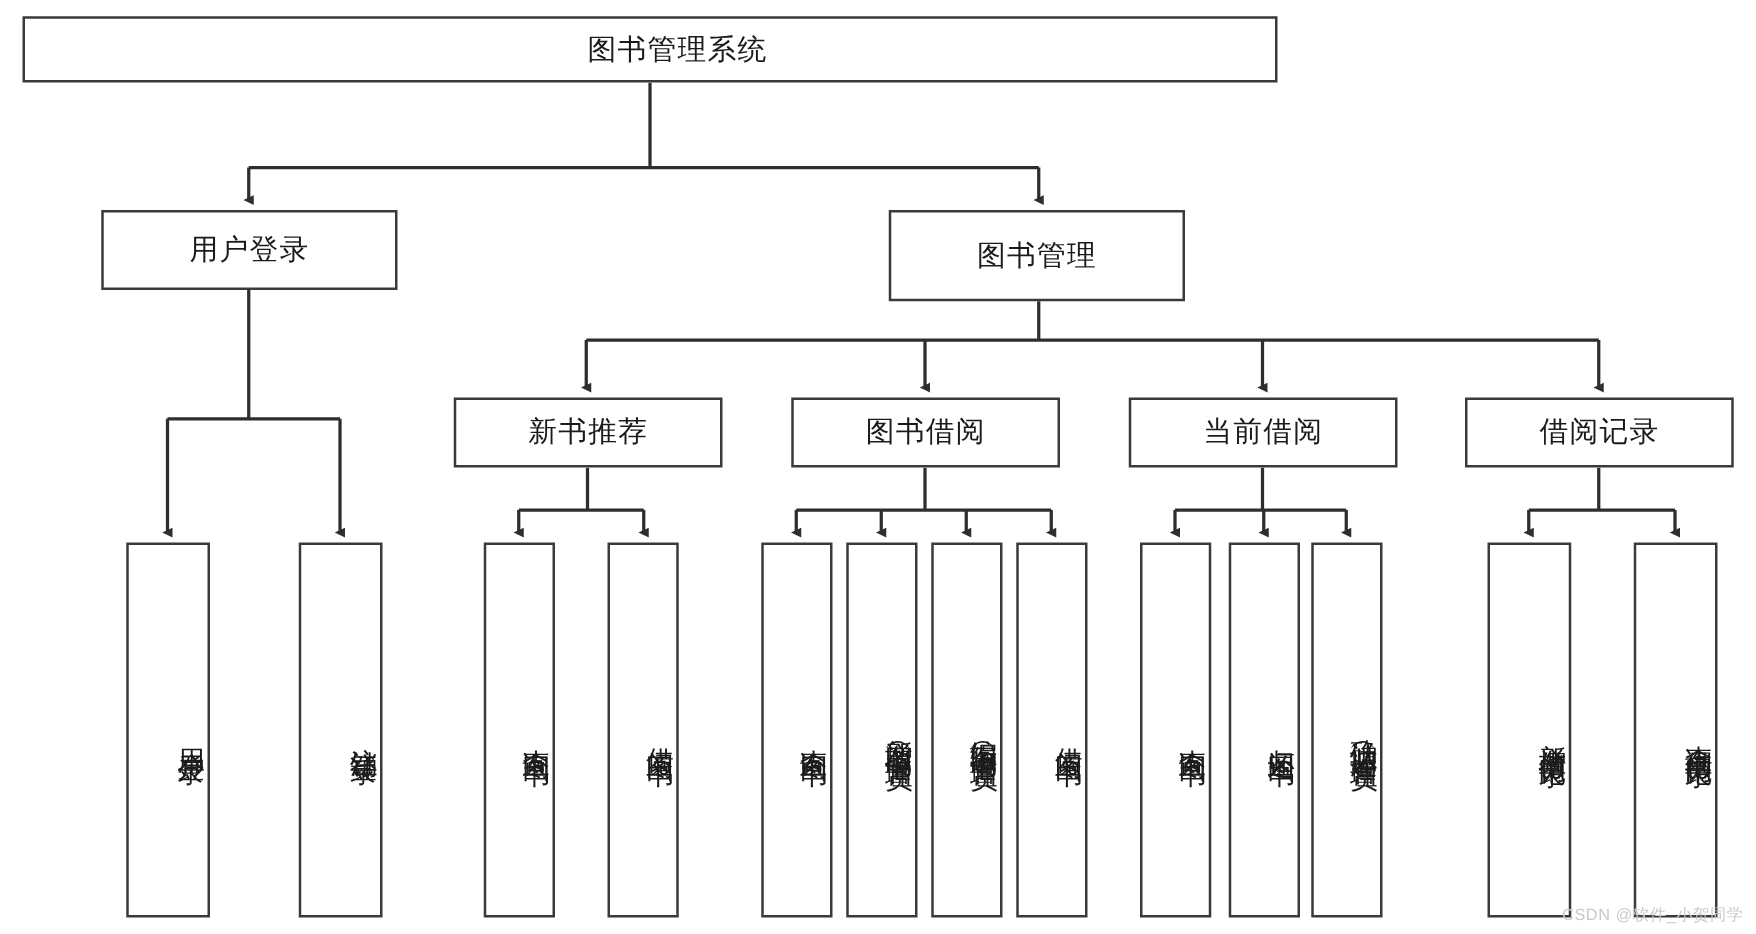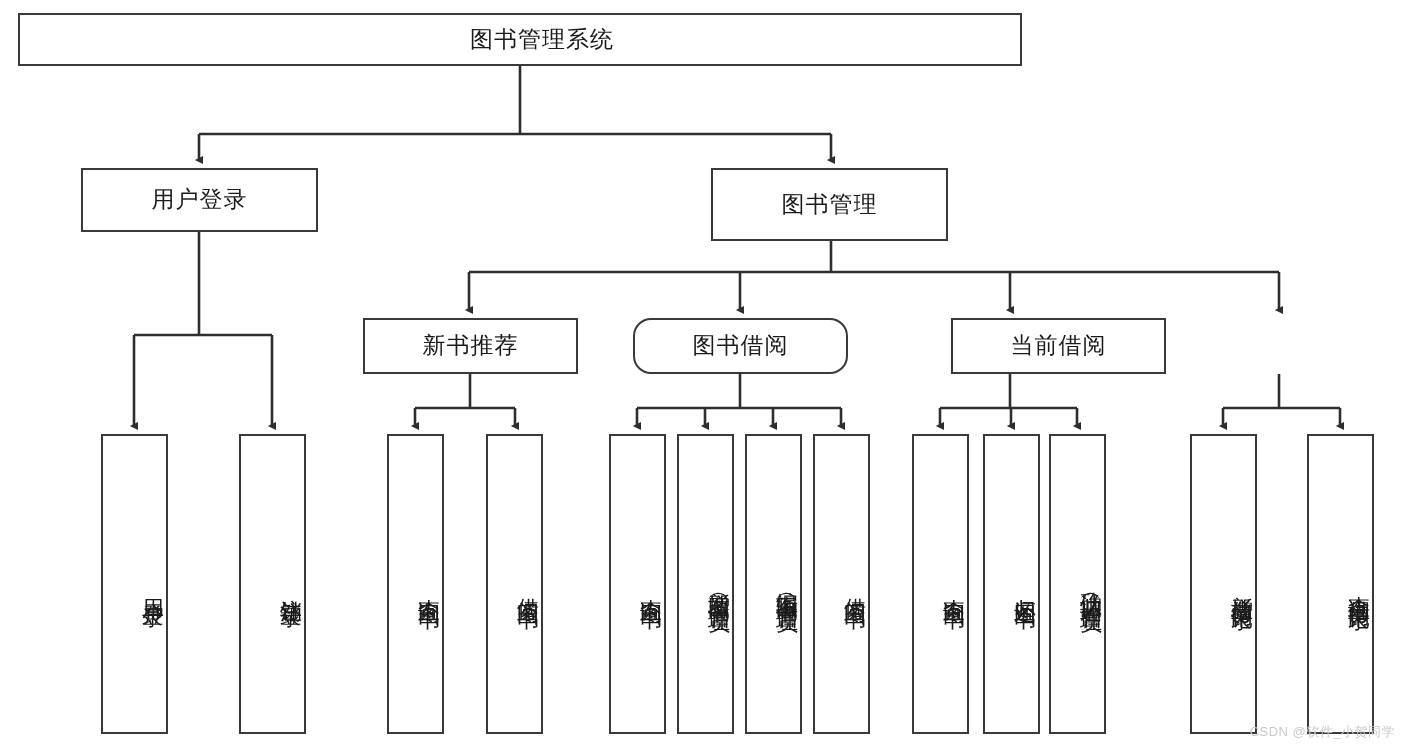--- a/index.html
+++ b/index.html
@@ -131,25 +131,28 @@
   <div class="node horizontal" style="left: 81px; top: 168px; width: 237px; height: 64px; border-color: rgb(58, 58, 58); background: rgb(255, 255, 255); color: rgb(27, 27, 27);">
     <span class="node-label">用户登录</span>
   </div>
   <div class="node horizontal" style="left: 711px; top: 168px; width: 237px; height: 73px; border-color: rgb(58, 58, 58); background: rgb(255, 255, 255); color: rgb(27, 27, 27);">
     <span class="node-label">图书管理</span>
   </div>
 
   <div class="node horizontal" style="left: 363px; top: 318px; width: 215px; height: 56px; border-color: rgb(58, 58, 58); background: rgb(255, 255, 255); color: rgb(27, 27, 27); justify-content: center;">
     <span class="node-label">新书推荐</span>
   </div>
-  <div class="node horizontal" style="left: 633px; top: 318px; width: 215px; height: 56px; border-color: rgb(58, 58, 58); background: rgb(255, 255, 255); color: rgb(27, 27, 27); border-radius: 18px;">
+  <div class="node horizontal" style="left: 633px; top: 318px; width: 215px; height: 56px; border-color: rgb(58, 58, 58); background: rgb(255, 255, 255); color: rgb(27, 27, 27);">
     <span class="node-label">图书借阅</span>
   </div>
-  <div class="node horizontal" style="left: 903px; top: 318px; width: 215px; height: 56px; border-color: rgb(58, 58, 58); background: rgb(255, 255, 255); color: rgb(27, 27, 27); margin-left: 48px;">
+  <div class="node horizontal" style="left: 903px; top: 318px; width: 215px; height: 56px; border-color: rgb(58, 58, 58); background: rgb(255, 255, 255); color: rgb(27, 27, 27);">
     <span class="node-label">当前借阅</span>
+  </div>
+  <div class="node horizontal" style="left: 1172px; top: 318px; width: 215px; height: 56px; border-color: rgb(58, 58, 58); background: rgb(255, 255, 255); color: rgb(27, 27, 27);">
+    <span class="node-label">借阅记录</span>
   </div>
 
   <div class="node vertical" style="left: 101px; top: 434px; width: 67px; height: 300px; border-color: rgb(58, 58, 58); background: rgb(255, 255, 255); color: rgb(27, 27, 27);">
     <span class="node-label">用户登录</span>
   </div>
   <div class="node vertical" style="left: 239px; top: 434px; width: 67px; height: 300px; border-color: rgb(58, 58, 58); background: rgb(255, 255, 255); color: rgb(27, 27, 27);">
     <span class="node-label">注销登录</span>
   </div>
   <div class="node vertical" style="left: 387px; top: 434px; width: 57px; height: 300px; border-color: rgb(58, 58, 58); background: rgb(255, 255, 255); color: rgb(27, 27, 27);">
     <span class="node-label">查询图书</span>

